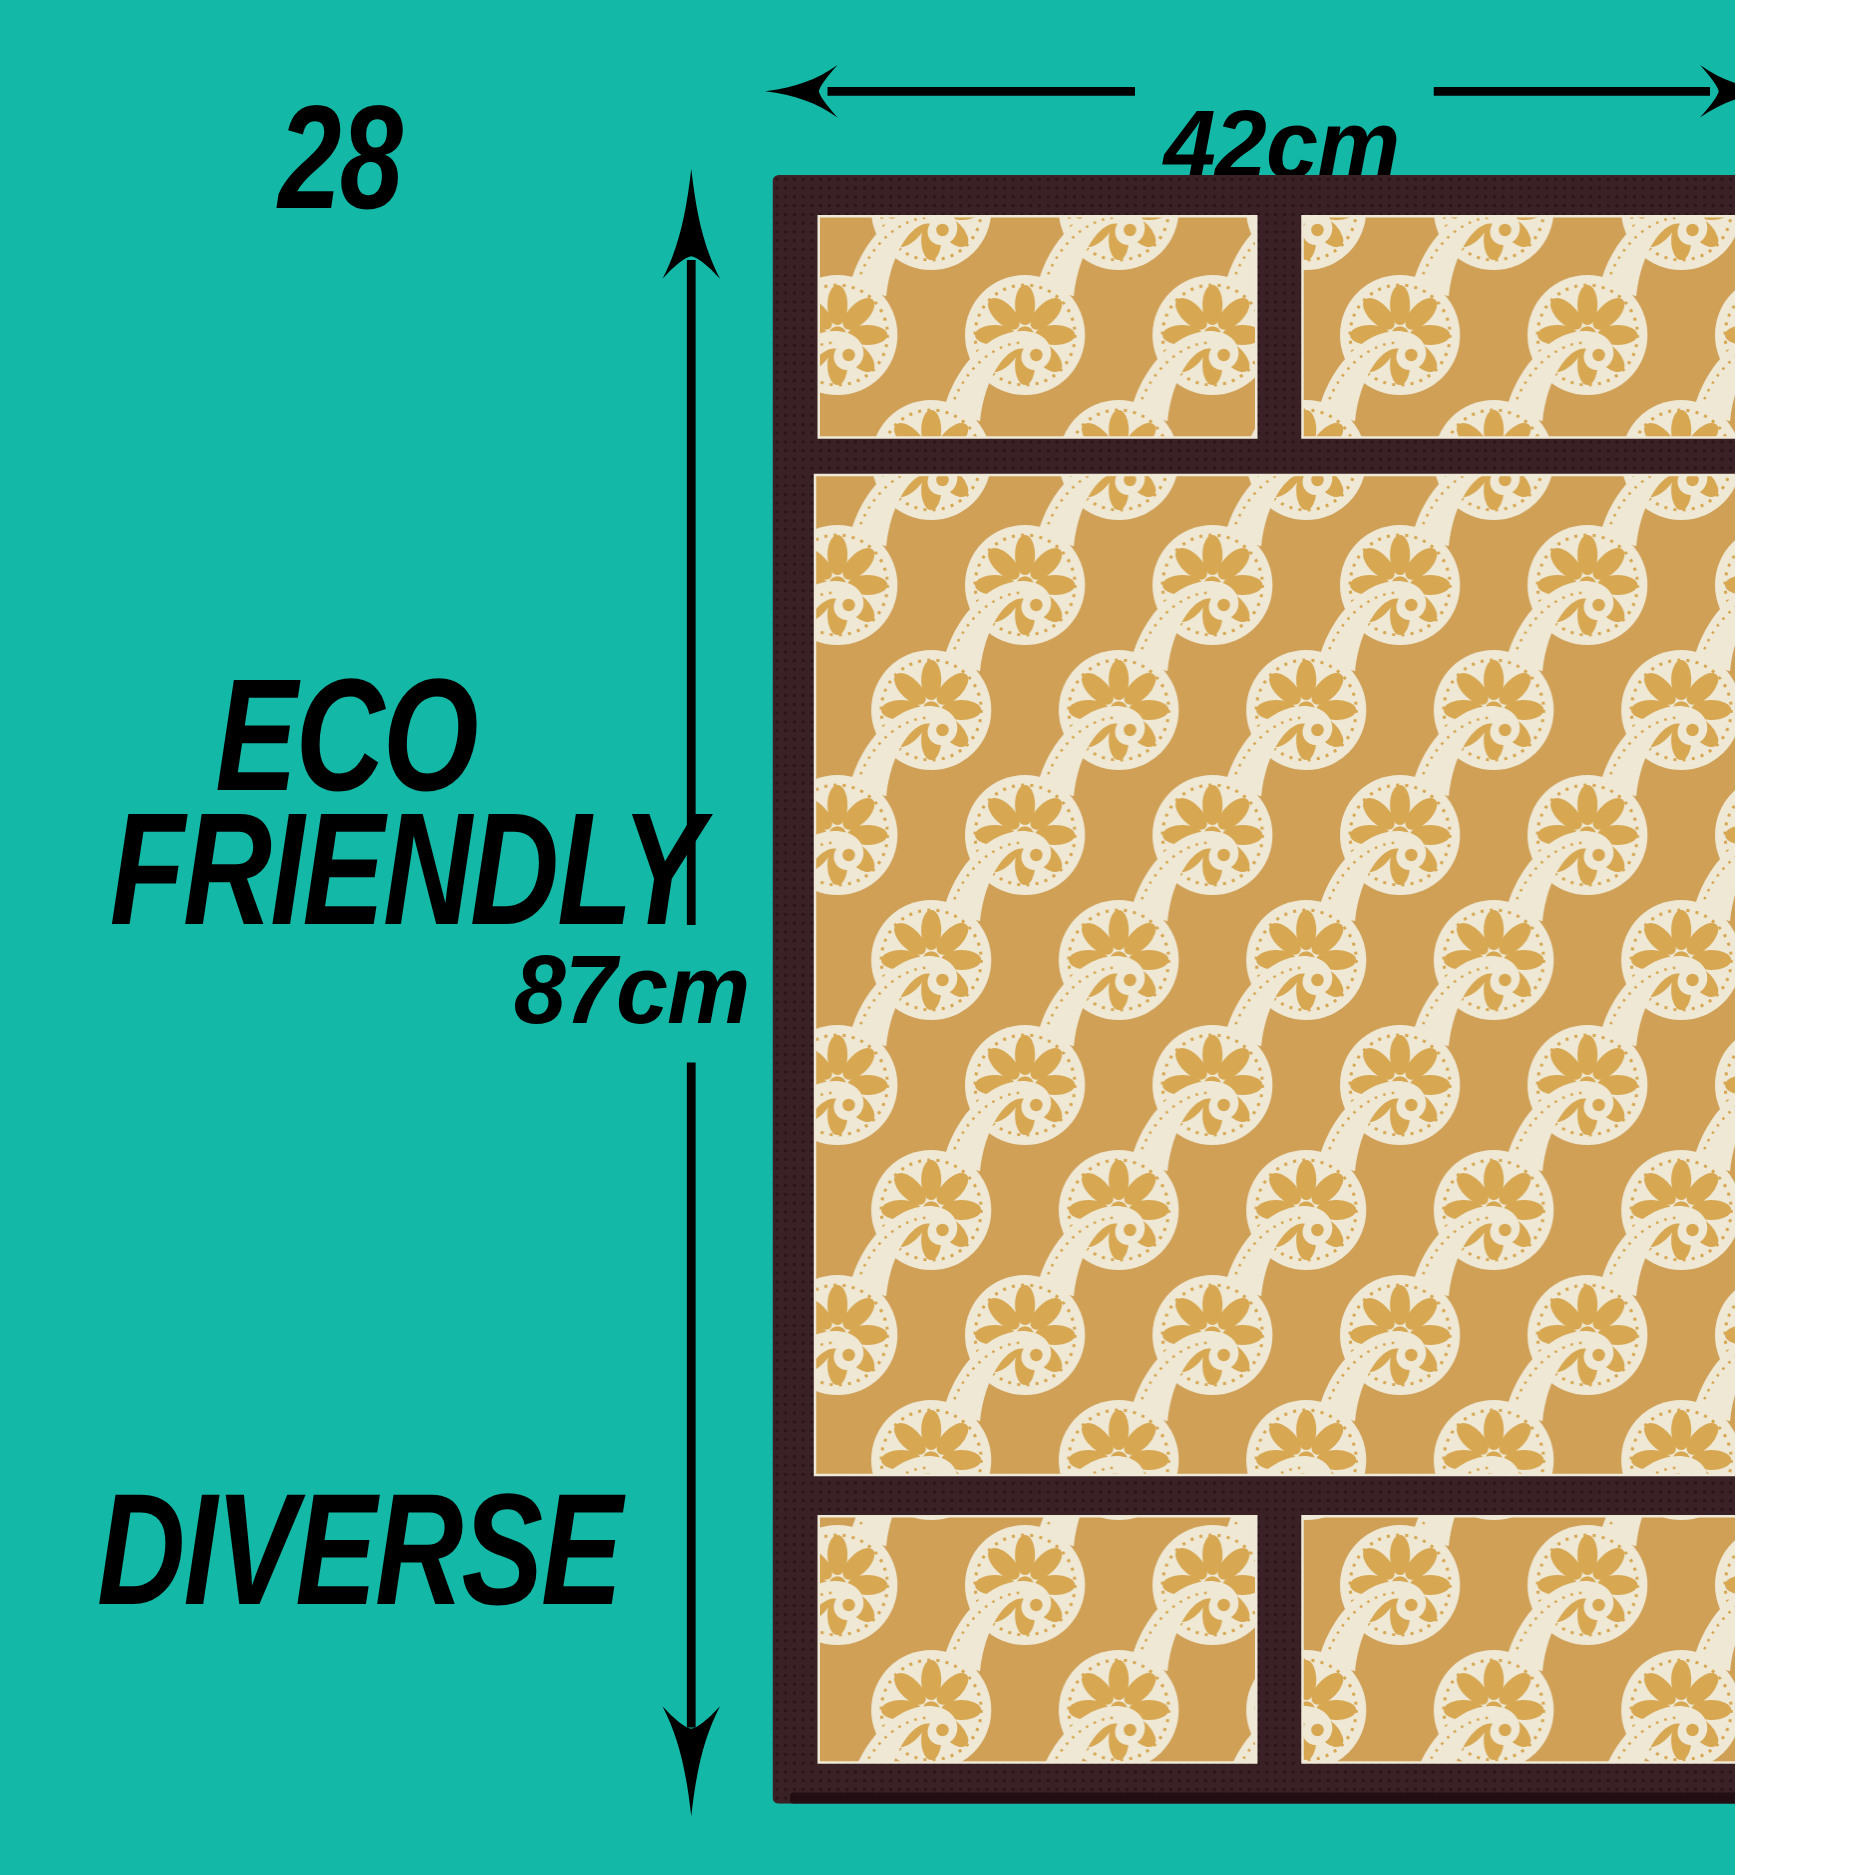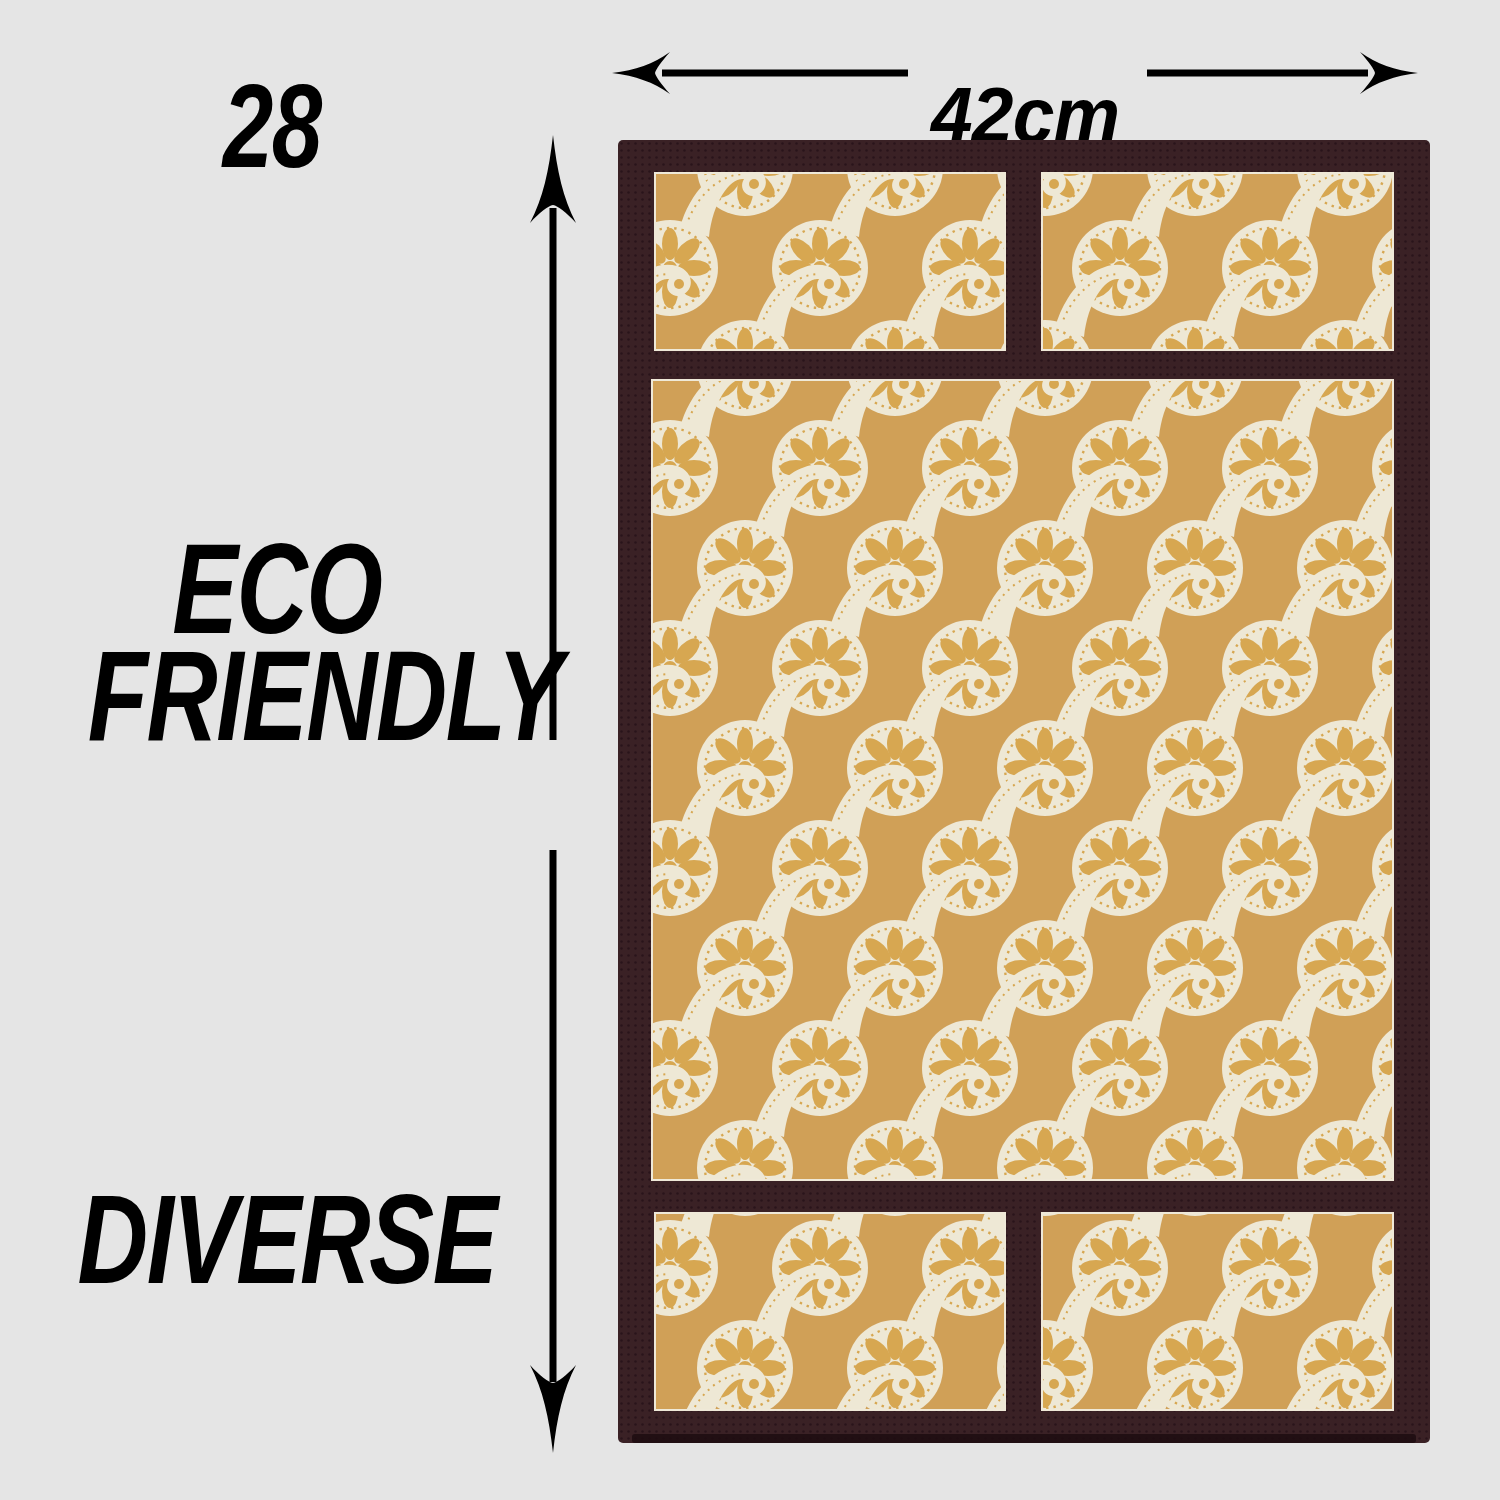--- a/index.html
+++ b/index.html
@@ -1,17 +1,17 @@
 <!DOCTYPE html>
 <html><head>
 <meta charset="utf-8">
 <style>
   html,body{margin:0;padding:0;background:#ffffff;}
   #canvas{
-    position:relative;width:1500px;height:1500px;background:#e5e5e5;overflow:hidden;
+    position:relative;width:1388px;height:1500px;background:#14b8a6;overflow:hidden;
     font-family:"Liberation Sans",sans-serif;
   }
   .headline{
     position:absolute;text-align:center;color:#000;
     font-style:italic;font-weight:bold;letter-spacing:-0.015em;
   }
   .headline .ln{display:block;}
   .sq{display:inline-block;transform:scaleX(0.77);transform-origin:50% 50%;white-space:nowrap;}
   .sq-dim{display:inline-block;transform:scaleX(0.96);transform-origin:50% 50%;white-space:nowrap;}
 
@@ -47,20 +47,23 @@
   </div>
 
   <div id="design" class="headline">
     <span class="ln"><span class="sq">DIVERSE</span></span>
   </div>
 
   <div id="width-label" class="dim-label">
     <span class="sq-dim">42cm</span>
   </div>
 
+  <div id="height-label" class="dim-label">
+    <span class="sq-dim">87cm</span>
+  </div>
 
   <svg id="width-arrow" width="840" height="70" viewBox="0 0 840 70">
     <path d="M14,33 C38,30 55,24 72,12 C63,22 58,29 57,33 C58,37 63,44 72,54 C55,42 38,36 14,33 Z" fill="#000"></path>
     <line x1="64" y1="33" x2="310" y2="33" stroke="#000" stroke-width="7"></line>
     <line x1="549" y1="33" x2="770" y2="33" stroke="#000" stroke-width="7"></line>
     <path d="M820,33 C796,30 779,24 762,12 C771,22 776,29 777,33 C776,37 771,44 762,54 C779,42 796,36 820,33 Z" fill="#000"></path>
   </svg>
 
   <svg id="height-arrow" width="74" height="1340" viewBox="0 0 74 1340">
     <path d="M37,9 C33,45 27,72 14,97 C24,86 32,80 37,79 C42,80 50,86 60,97 C47,72 41,45 37,9 Z" fill="#000"></path>

